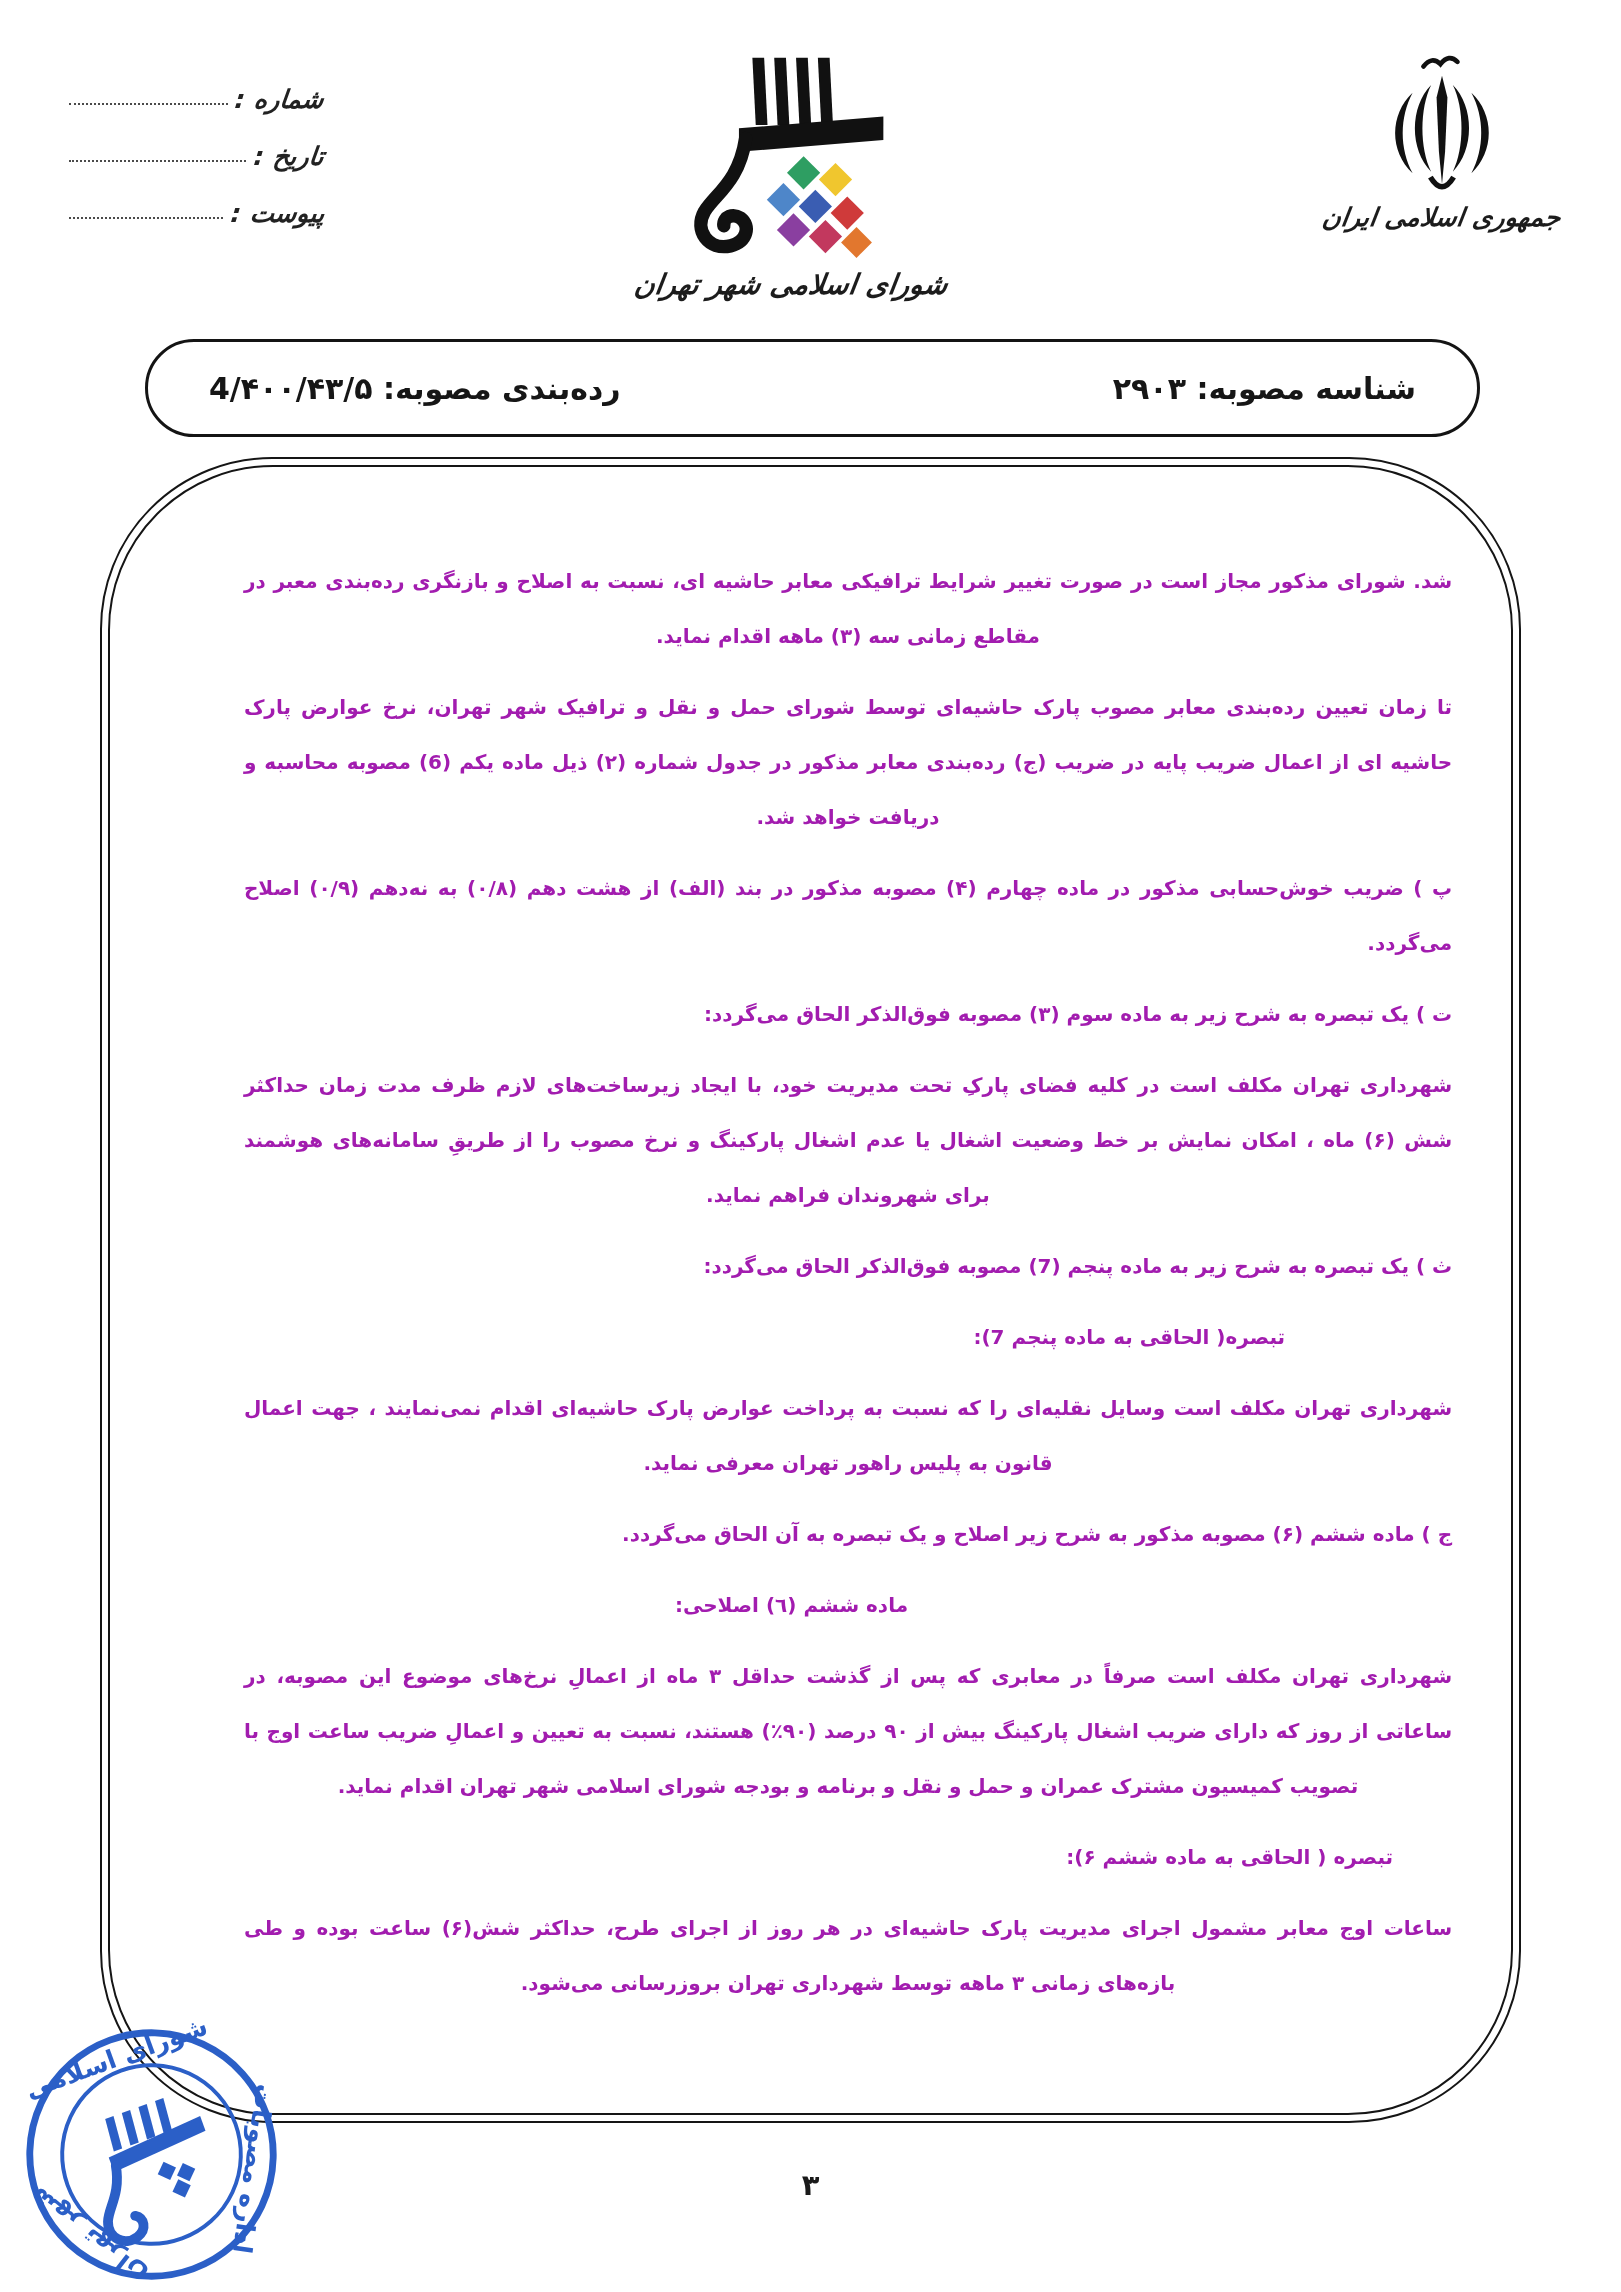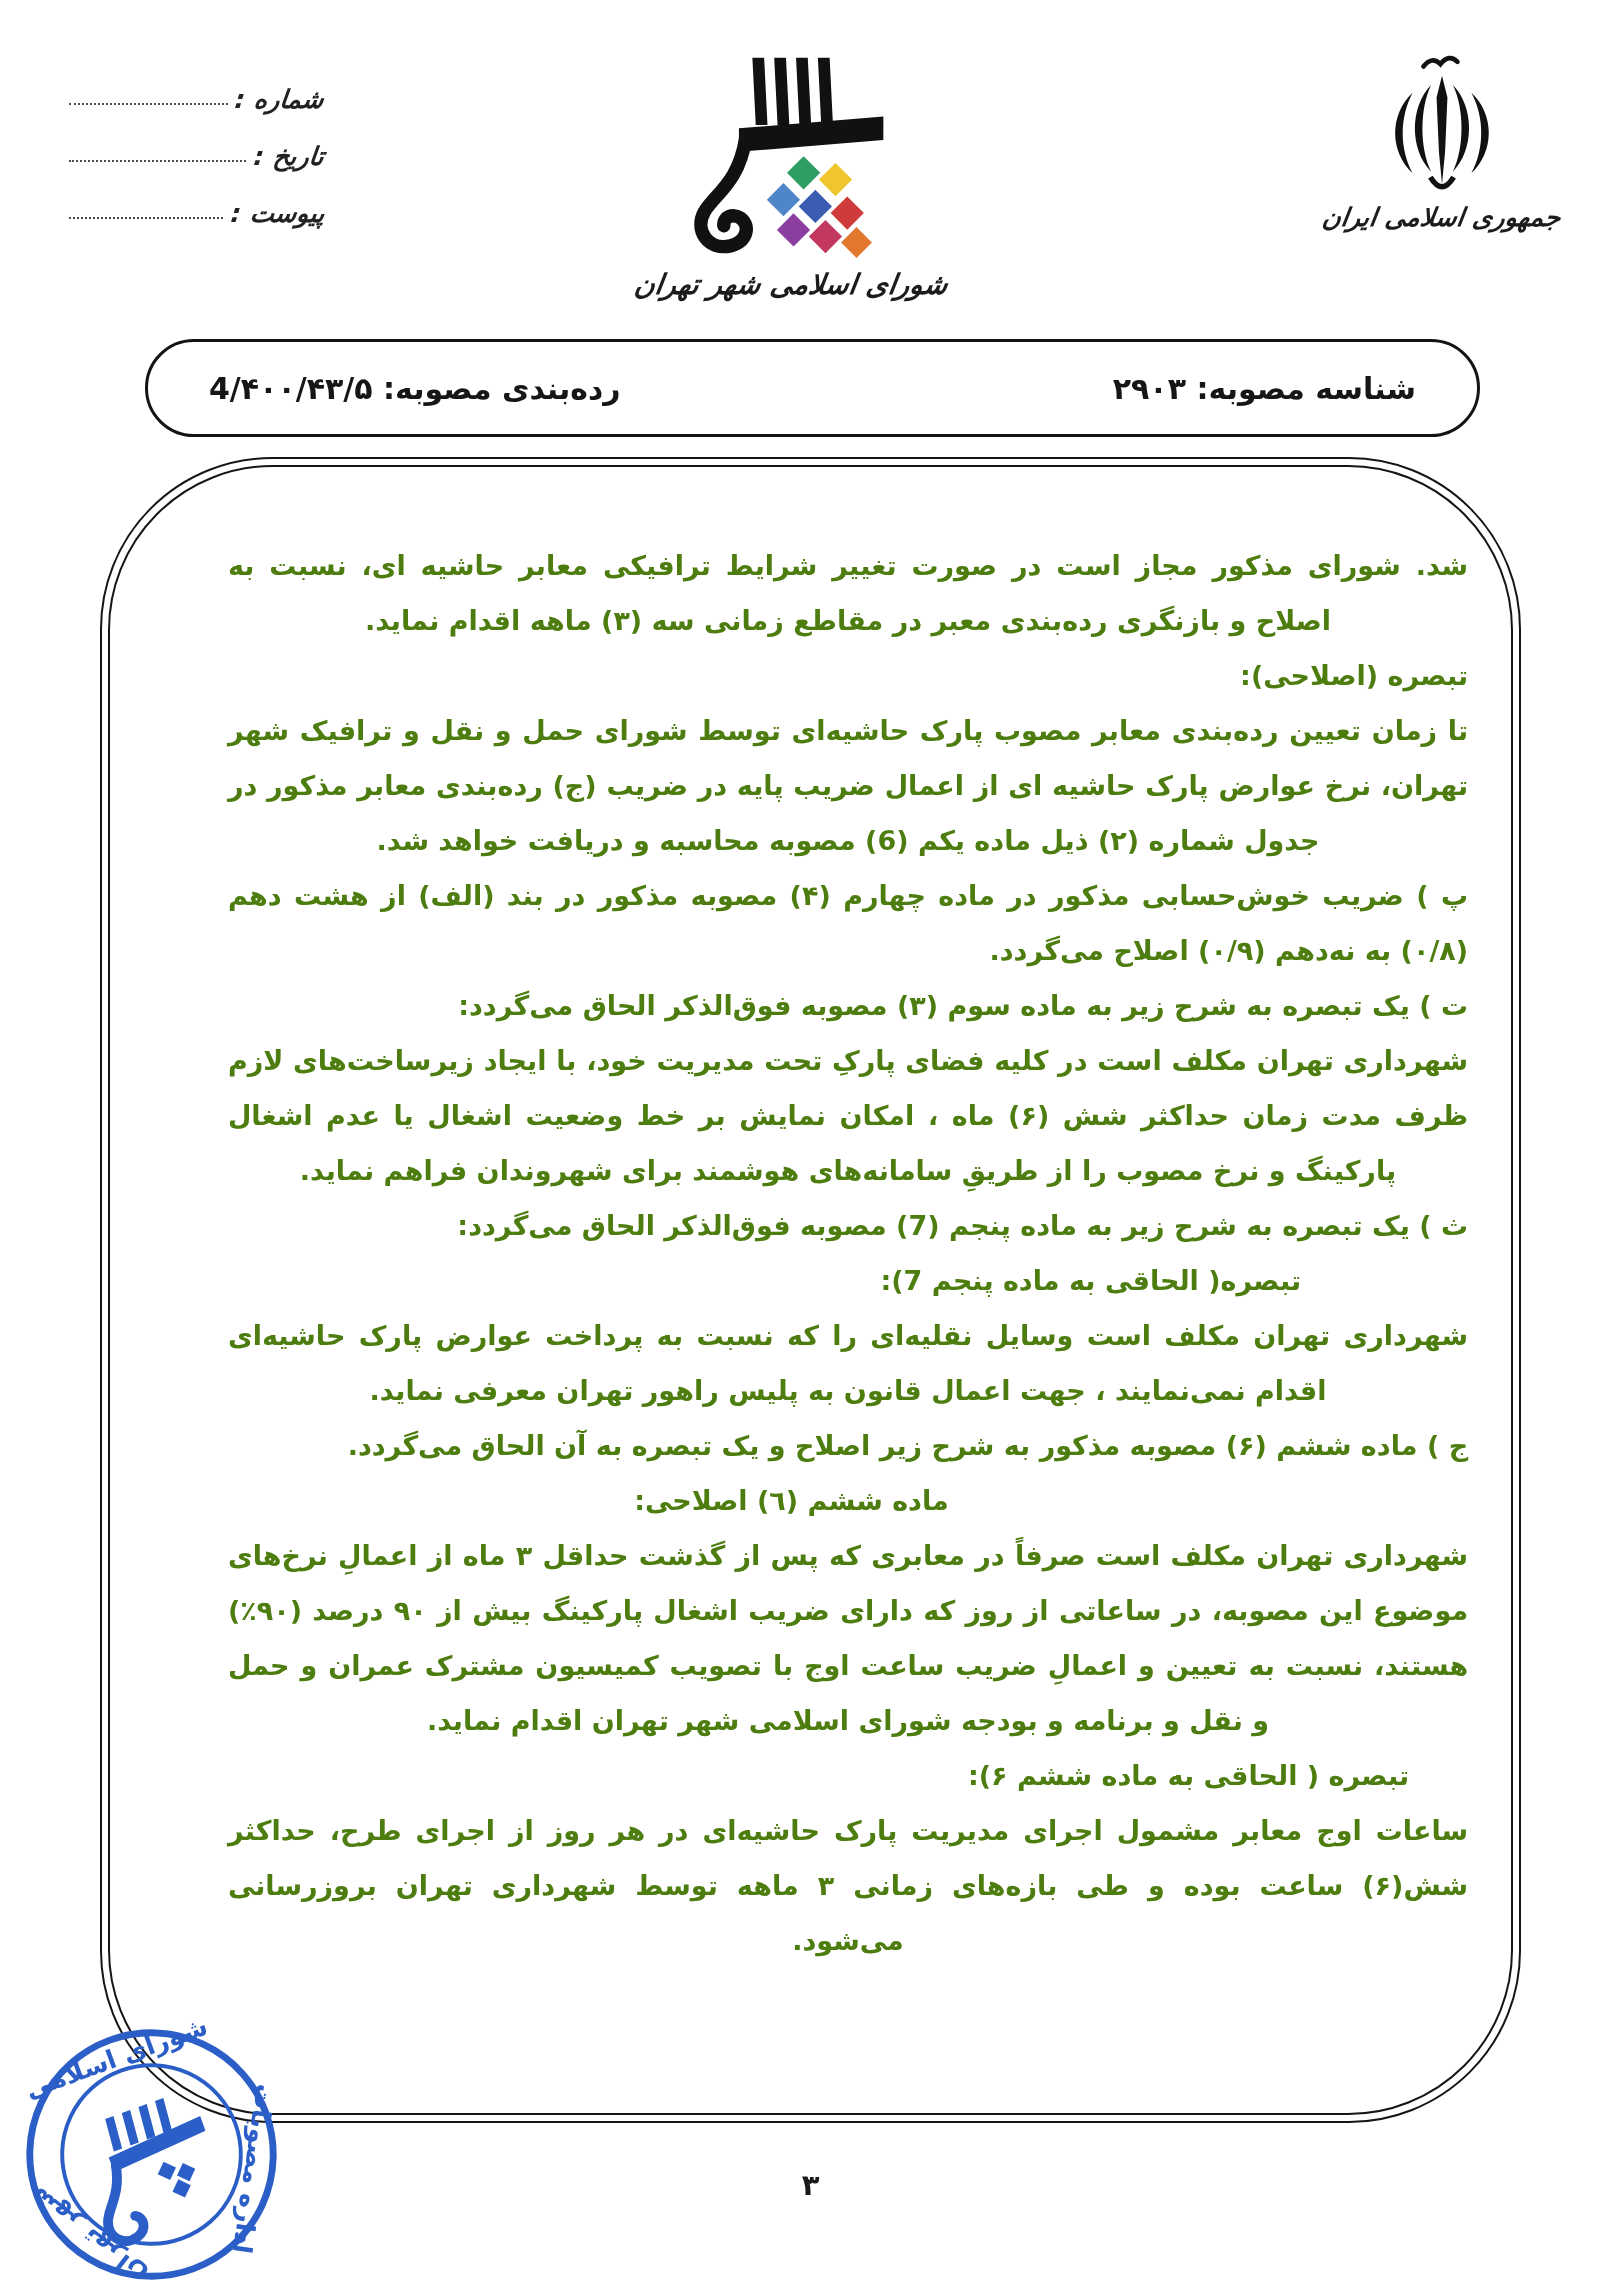--- a/index.html
+++ b/index.html
@@ -39,21 +39,21 @@
   .frame{
     position:absolute;top:457px;left:100px;width:1421px;height:1666px;
     border:2.5px solid #151515;border-radius:172px;box-sizing:border-box;z-index:1;
   }
   .frame-inner{
     position:absolute;top:5.9px;left:5.9px;right:5.9px;bottom:5.9px;
     border:2.5px solid #151515;border-radius:165px;box-sizing:border-box;
     padding:71px 43px 0 118px;
   }
   .frame-inner p,.frame-inner h3{
-    margin:0;font-size:27px;font-weight:bold;line-height:55px;color:#4d7c0f;
+    margin:16px;font-size:20px;font-weight:bold;line-height:55px;color:#a21caf;
   }
   .para{text-align:justify;text-align-last:center;}
   .para.last-right{text-align-last:right;}
   .line-right{text-align:right;text-align-last:right;}
   .hd{text-align:right;font-size:30px;}
   .hd.ind-sm{padding-right:59px;}
   .hd.ind-md{padding-right:137px;}
   .hd.ind-lg{padding-right:167px;}
   .hd2{text-align:center;font-size:29px;padding-right:113px;letter-spacing:0.5px;}
   
@@ -127,21 +127,20 @@
   </div>
 
   <div class="band">
     <span>شناسه مصوبه: ۲۹۰۳</span>
     <span>رده‌بندی مصوبه: 4/۴۰۰/۴۳/۵</span>
   </div>
 
   <main class="frame">
     <div class="frame-inner">
       <p class="para">شد. شورای مذکور مجاز است در صورت تغییر شرایط ترافیکی معابر حاشیه ای، نسبت به اصلاح و بازنگری رده‌بندی معبر در مقاطع زمانی سه (۳) ماهه اقدام نماید.</p>
-      <h3 class="hd">تبصره (اصلاحی):</h3>
       <p class="para">تا زمان تعیین رده‌بندی معابر مصوب پارک حاشیه‌ای توسط شورای حمل و نقل و ترافیک شهر تهران، نرخ عوارض پارک حاشیه ای از اعمال ضریب پایه در ضریب (ج) رده‌بندی معابر مذکور در جدول شماره (۲) ذیل ماده یکم (6) مصوبه محاسبه و دریافت خواهد شد.</p>
       <p class="para last-right">پ ) ضریب خوش‌حسابی مذکور در ماده چهارم (۴) مصوبه مذکور در بند (الف) از هشت دهم (۰/۸) به نه‌دهم (۰/۹) اصلاح می‌گردد.</p>
       <p class="line-right">ت ) یک تبصره به شرح زیر به ماده سوم (۳) مصوبه فوق‌الذکر الحاق می‌گردد:</p>
       <p class="para">شهرداری تهران مکلف است در کلیه فضای پارکِ تحت مدیریت خود، با ایجاد زیرساخت‌های لازم ظرف مدت زمان حداکثر شش (۶) ماه ، امکان نمایش بر خط وضعیت اشغال یا عدم اشغال پارکینگ و نرخ مصوب را از طریقِ سامانه‌های هوشمند برای شهروندان فراهم نماید.</p>
       <p class="line-right">ث ) یک تبصره به شرح زیر به ماده پنجم (7) مصوبه فوق‌الذکر الحاق می‌گردد:</p>
       <h3 class="hd ind-lg">تبصره( الحاقی به ماده پنجم 7):</h3>
       <p class="para">شهرداری تهران مکلف است وسایل نقلیه‌ای را که نسبت به پرداخت عوارض پارک حاشیه‌ای اقدام نمی‌نمایند ، جهت اعمال قانون به پلیس راهور تهران معرفی نماید.</p>
       <p class="line-right">ج ) ماده ششم (۶) مصوبه مذکور به شرح زیر اصلاح و یک تبصره به آن الحاق می‌گردد.</p>
       <h3 class="hd2">ماده ششم (٦) اصلاحی:</h3>
       <p class="para">شهرداری تهران مکلف است صرفاً در معابری که پس از گذشت حداقل ۳ ماه از اعمالِ نرخ‌های موضوع این مصوبه، در ساعاتی از روز که دارای ضریب اشغال پارکینگ بیش از ۹۰ درصد (۹۰٪) هستند، نسبت به تعیین و اعمالِ ضریب ساعت اوج با تصویب کمیسیون مشترک عمران و حمل و نقل و برنامه و بودجه شورای اسلامی شهر تهران اقدام نماید.</p>

